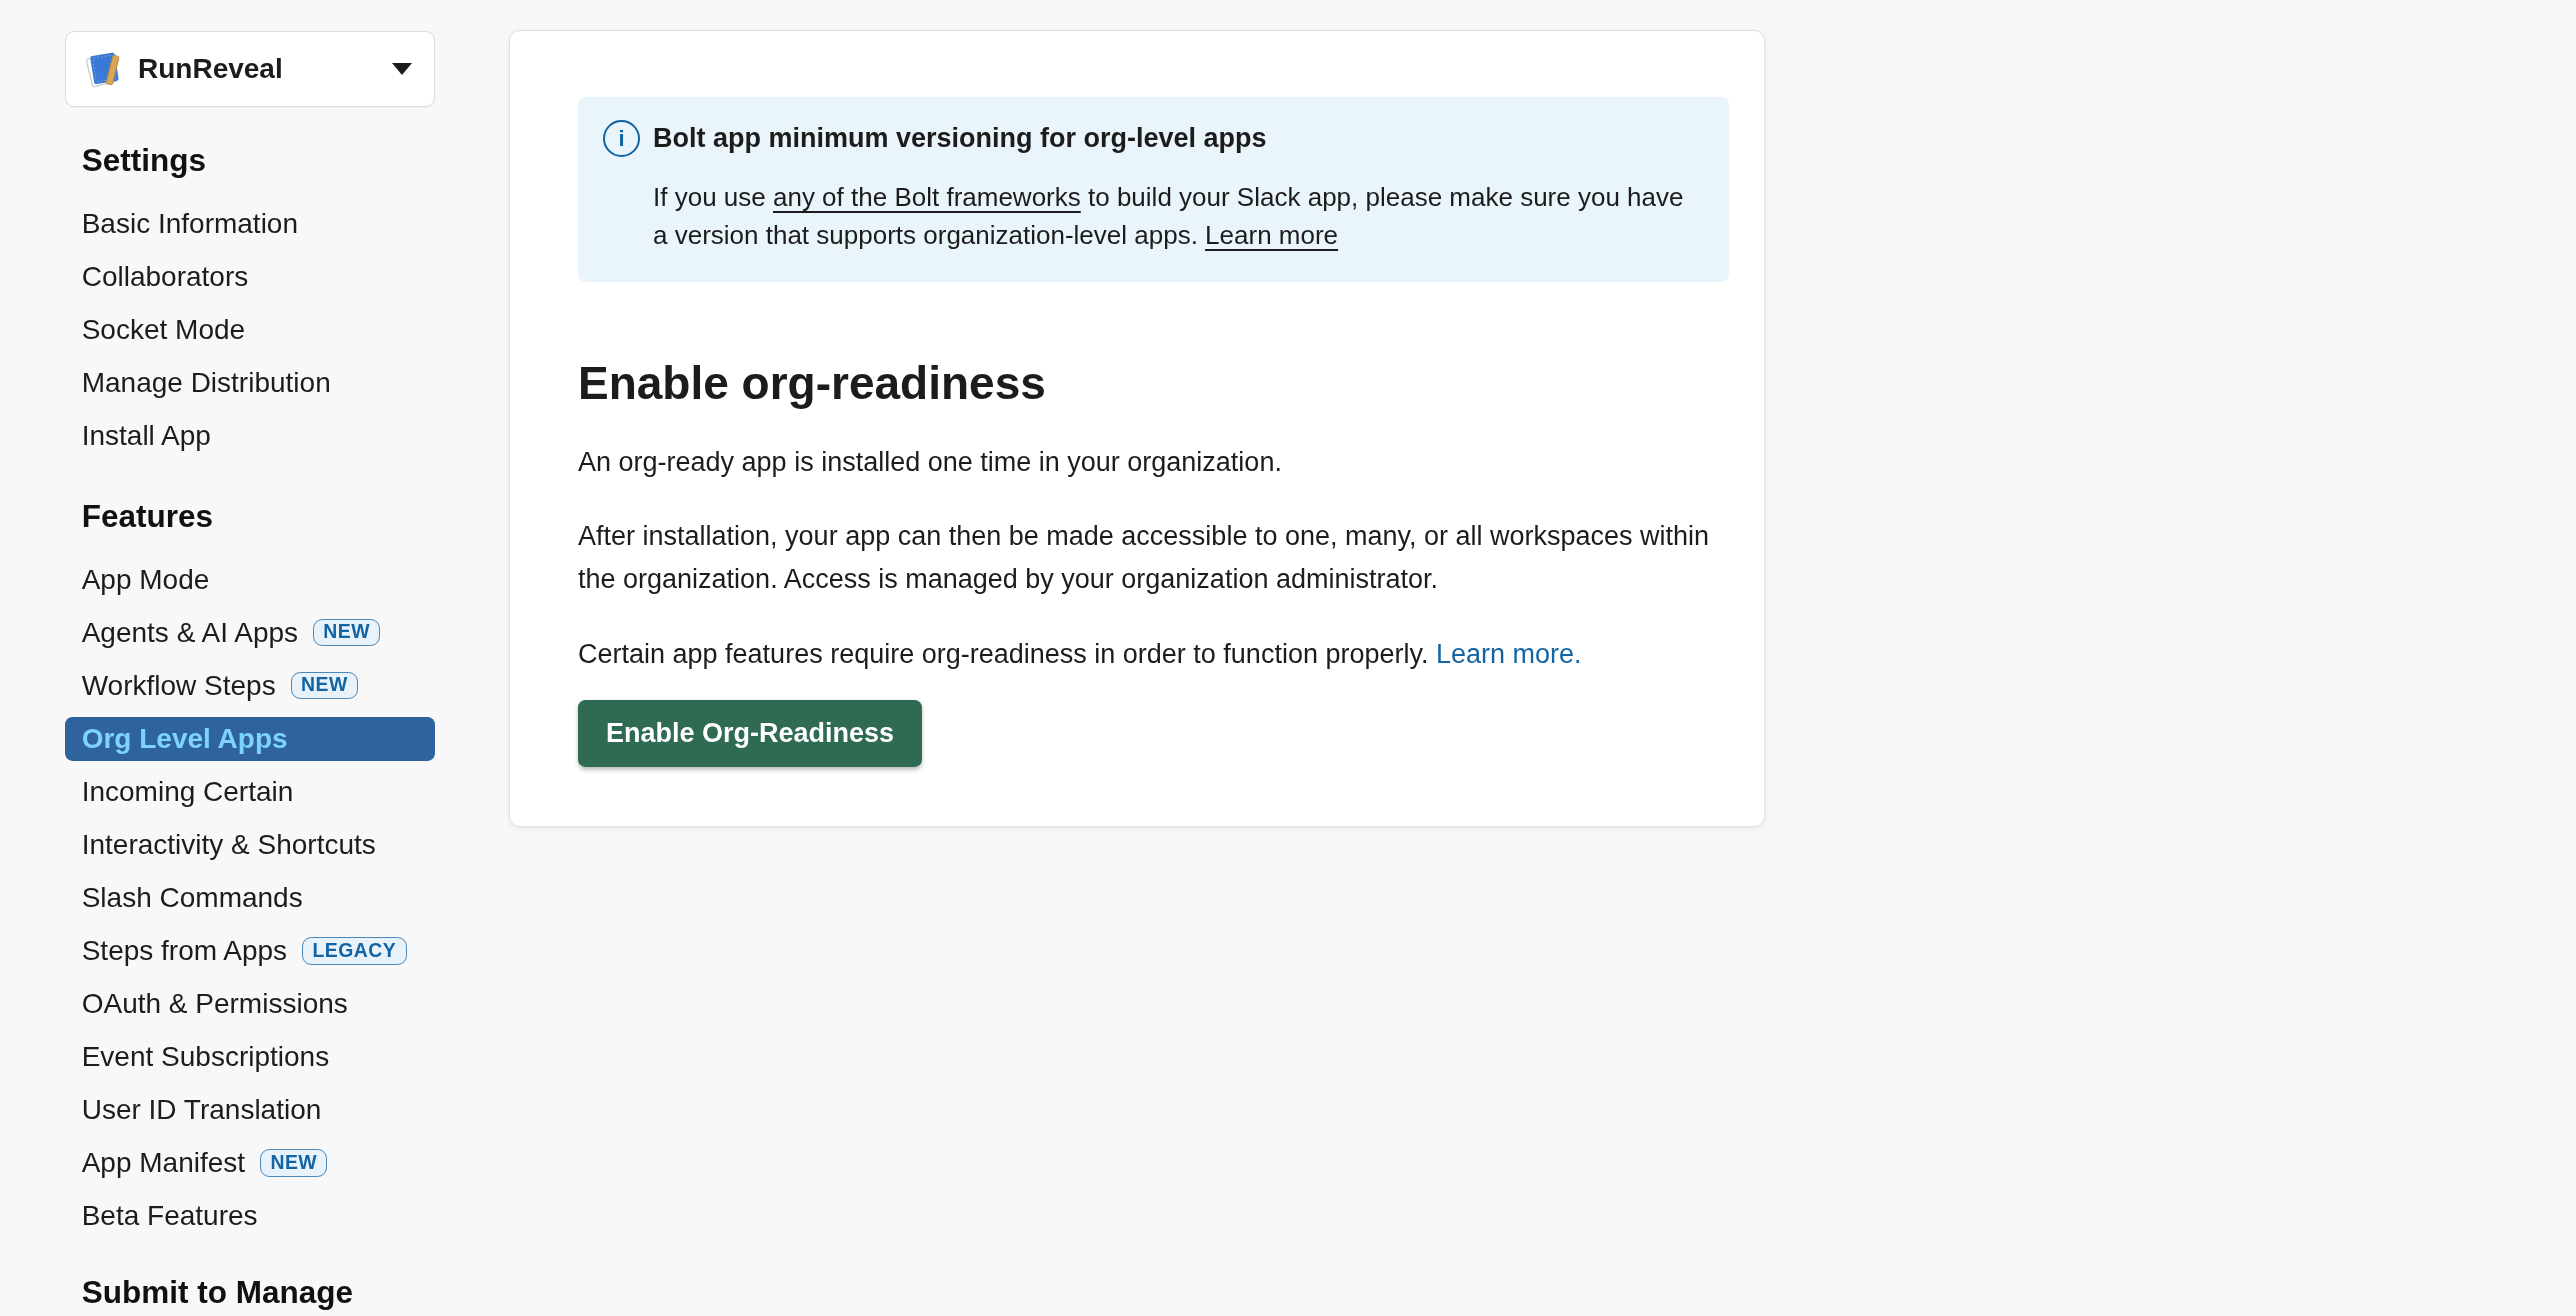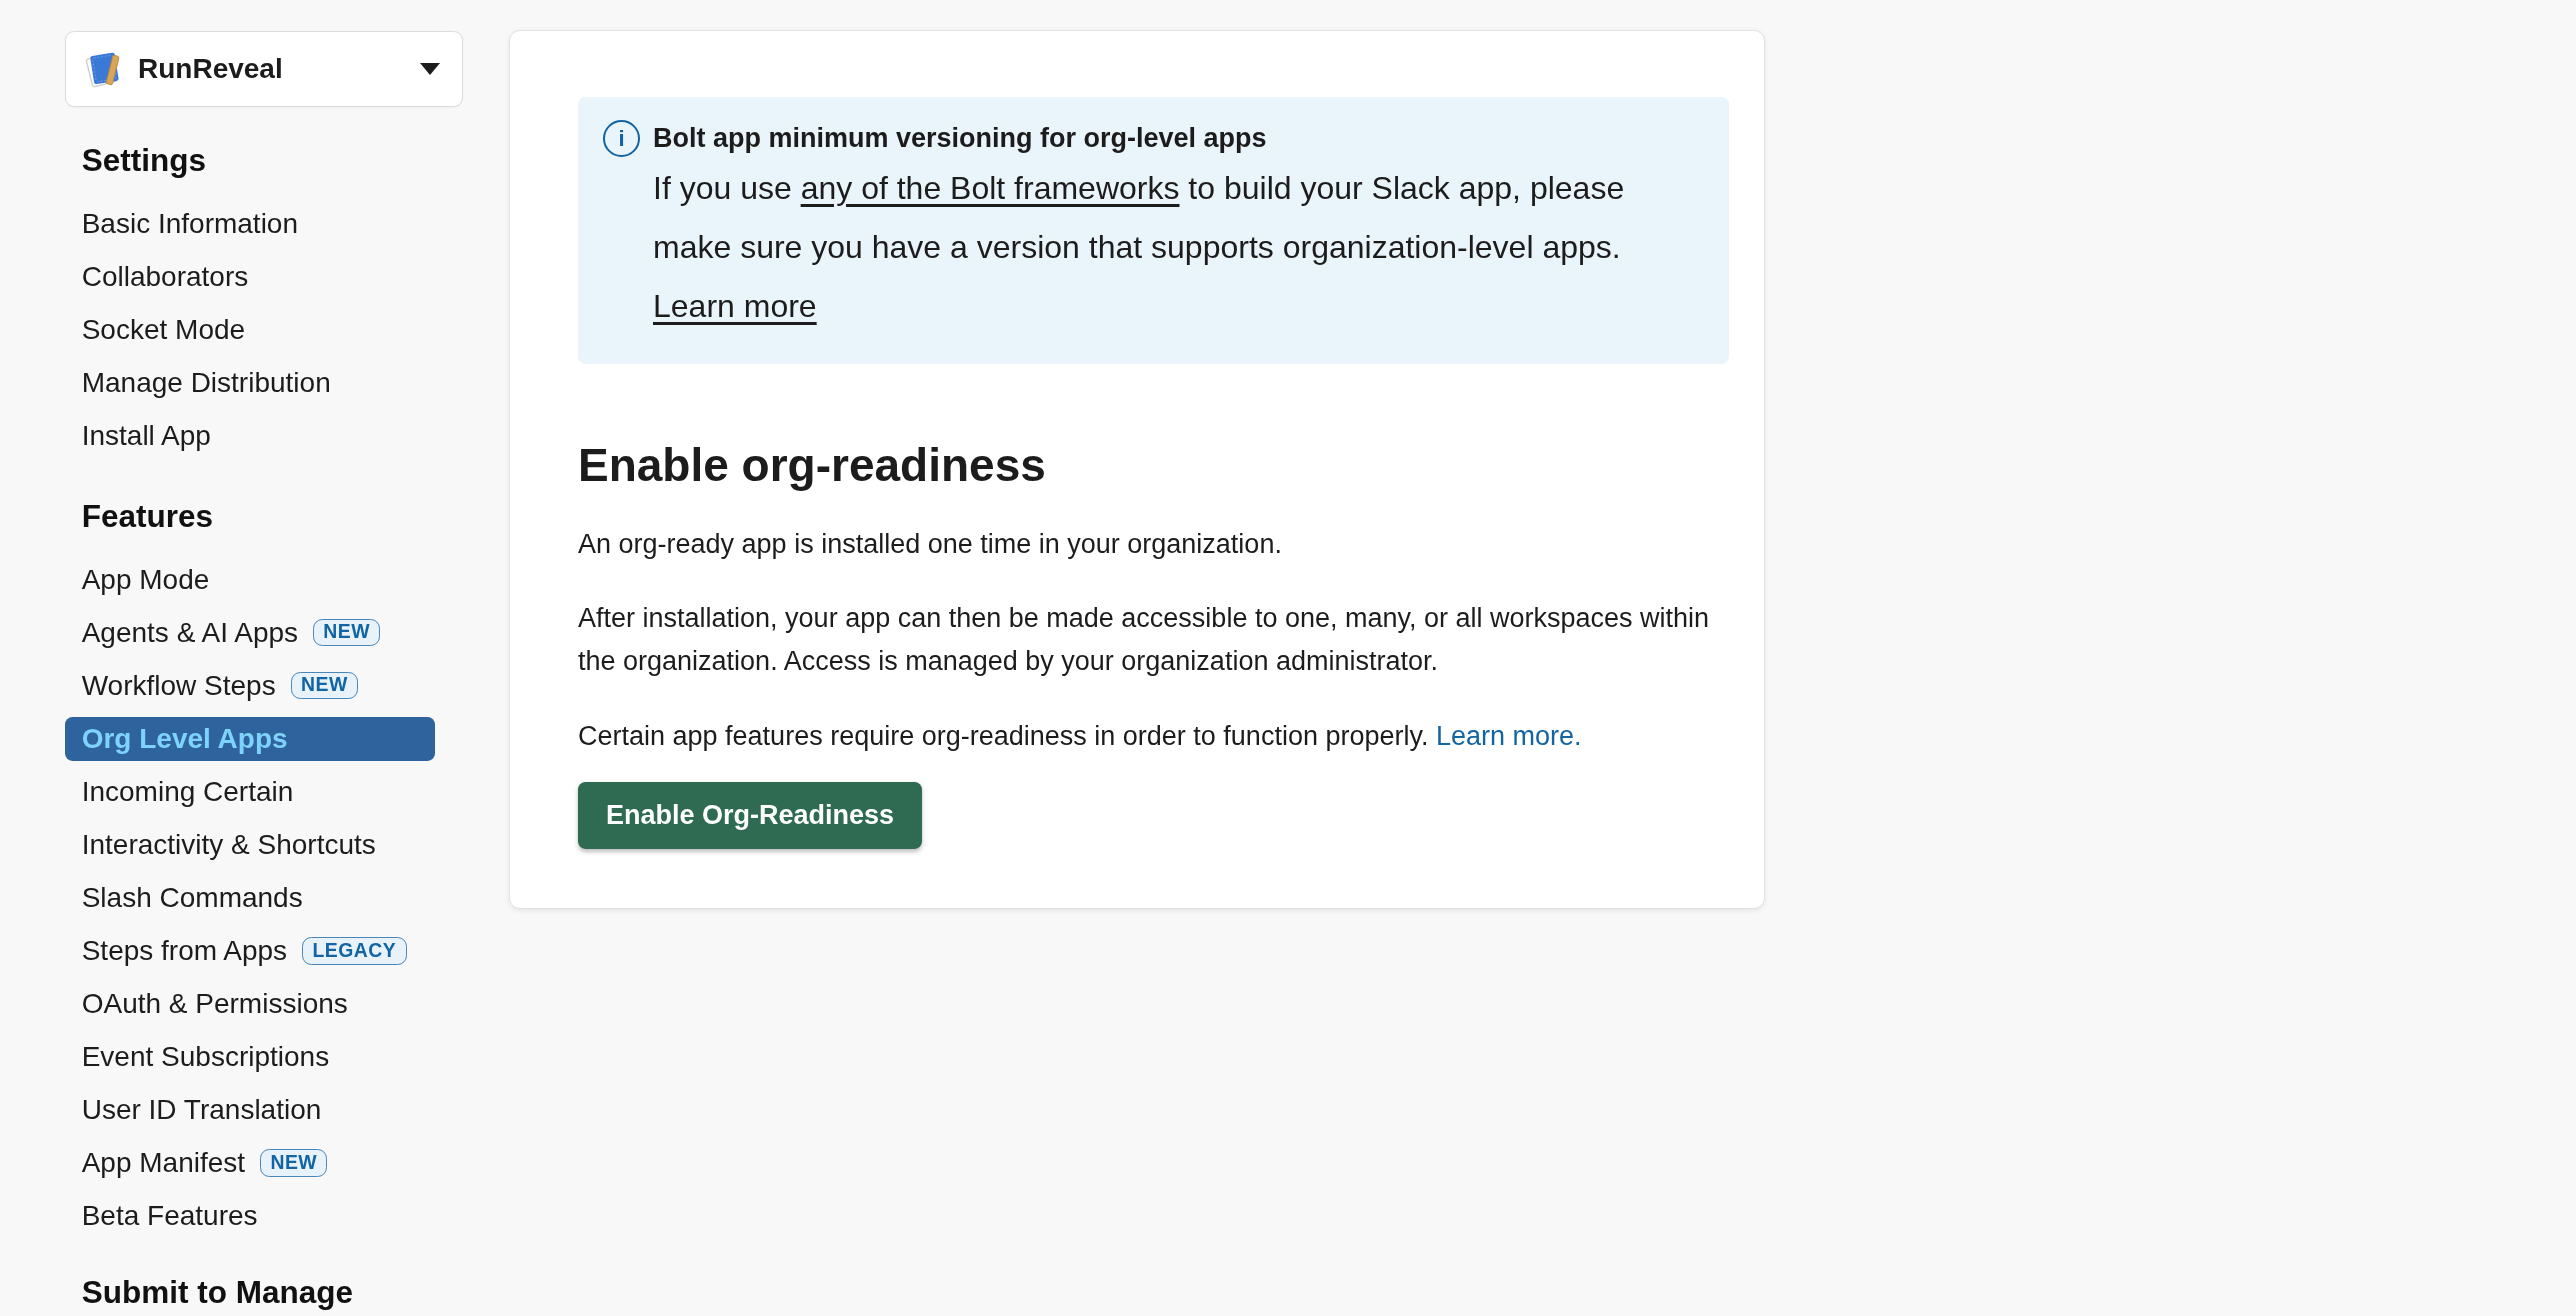--- a/index.html
+++ b/index.html
@@ -10,21 +10,21 @@
     color:#1d1c1d;
     overflow:hidden;
     position:relative;
   }
 
   
   .sidebar { position:absolute; left:65px; top:31px; width:370px; }
 
   .app-selector {
     display:flex; align-items:center;
-    width:398px; height:76px;
+    width:370px; height:76px;
     background:#ffffff;
     border:1.9px solid #dcdcdc;
     border-radius:9.3px;
     padding:0 22px 0 15px;
     cursor:pointer;
     font-family:inherit;
     box-shadow:0 0.9px 1.9px rgba(0,0,0,0.04);
   }
   .app-icon { width:44px; height:44px; display:block; }
   .app-icon svg { width:44px; height:44px; display:block; }
@@ -74,21 +74,21 @@
 
   .banner { background:#e9f4fb; border-radius:7.4px; padding:23px 28px 28px 25px; }
   .banner-head { display:flex; align-items:center; gap:13px; }
   .info-icon {
     width:37px; height:37px; flex:0 0 37px;
     border:2.8px solid #1264a3; border-radius:50%;
     display:flex; align-items:center; justify-content:center;
     color:#1264a3; font-size:22px; font-weight:700; line-height:1;
   }
   .banner-title { font-size:27px; font-weight:700; }
-  .banner-body { margin:2px 0 0 50px; font-size:32px; line-height:59px; max-width:1037px; }
+  .banner-body { margin:21px 0 0 50px; font-size:26px; line-height:38px; max-width:1037px; }
   .dark-link { color:#1d1c1d; text-decoration:underline; text-underline-offset:4.6px; cursor:pointer; }
 
   h1.page-heading { font-size:46px; font-weight:700; line-height:51px; margin:76px 0 0; }
   .para { font-size:27px; line-height:43px; margin:31.5px 0 0; max-width:1153px; }
   .blue-link { color:#1264a3; text-decoration:none; cursor:pointer; }
   .blue-text { color:#1264a3; }
 
   .green-btn {
     margin-top:24px; height:67px; padding:0 28px;
     background:#2e6b52; color:#ffffff;

